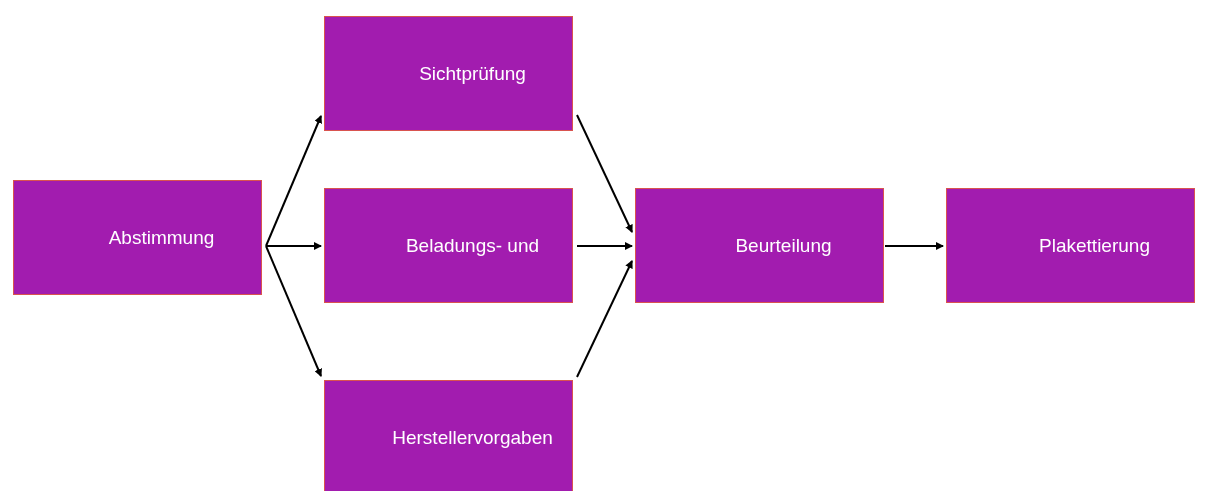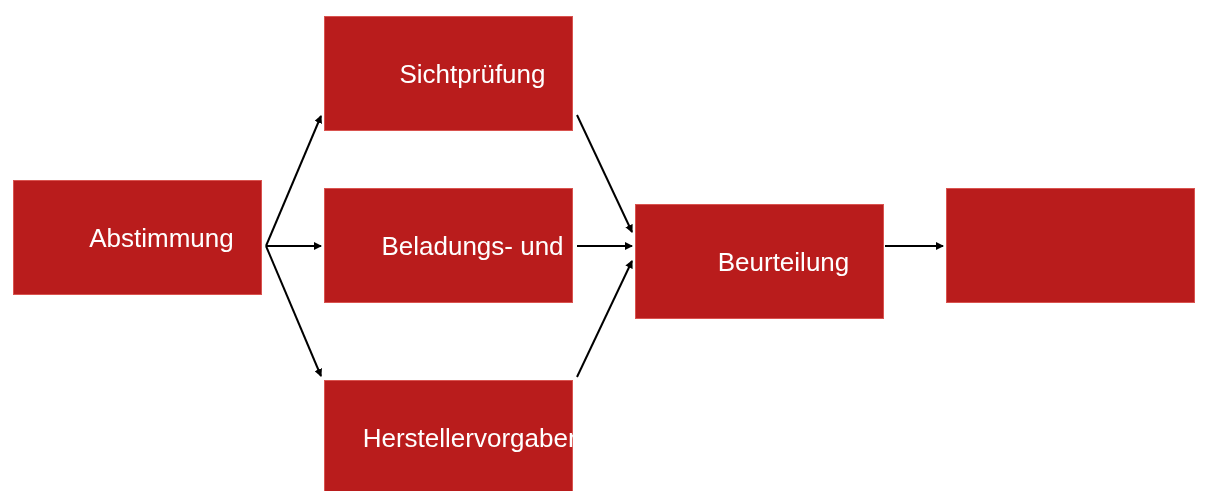--- a/index.html
+++ b/index.html
@@ -1,20 +1,20 @@
 <!DOCTYPE html>
 <html><head>
   <meta charset="utf-8">
   <style>
     html, body { margin: 0; padding: 0; background: #ffffff; }
     body { width: 1209px; height: 491px; position: relative; overflow: hidden;
            font-family: "Liberation Sans", "DejaVu Sans", sans-serif; }
-    .box { position: absolute; width: 249px; height: 115px; background: #b91c1c;
+    .box { position: absolute; width: 249px; height: 115px; background: #a21caf;
            color: #ffffff; display: flex; align-items: center; justify-content: center;
-           text-align: center; font-size: 26px; line-height: 28px; box-sizing: border-box;
+           text-align: center; font-size: 19px; line-height: 28px; box-sizing: border-box;
            border: 1px solid #d9534f; padding-left: 48px; }
     .box span { display: block; }
     svg.arrows { position: absolute; left: 0; top: 0; width: 1209px; height: 491px; }
   </style>
 </head>
 <body>
 
 <svg class="arrows" viewBox="0 0 1209 491">
   <defs>
     <marker id="ah" markerWidth="8" markerHeight="8" refX="7" refY="4" orient="auto" markerUnits="userSpaceOnUse">
@@ -49,22 +49,23 @@
     <span>Beladungs- und</span>
   </div>
 </div>
 
 <div class="box" style="left:324px; top:380px;text-align:right;">
   <div>
     <span>Herstellervorgaben</span>
   </div>
 </div>
 
-<div class="box" style="left:635px; top:204px;">
+<div class="box" style="left:635px; top:188px;">
   <div>
       <span>Beurteilung</span>
     </div>
 </div>
 
 <div class="box" style="left:946px; top:188px;">
   <div>
+    <span>Plakettierung</span>
   </div>
 </div>
 
 </body></html>

